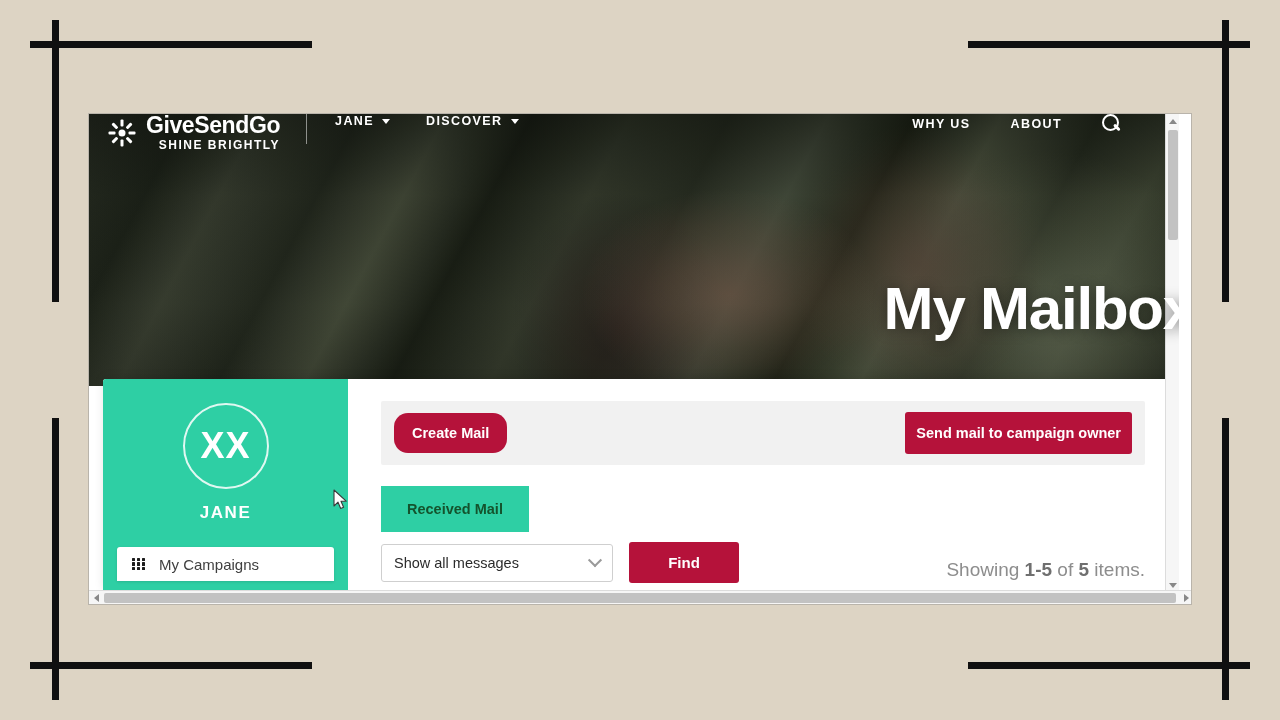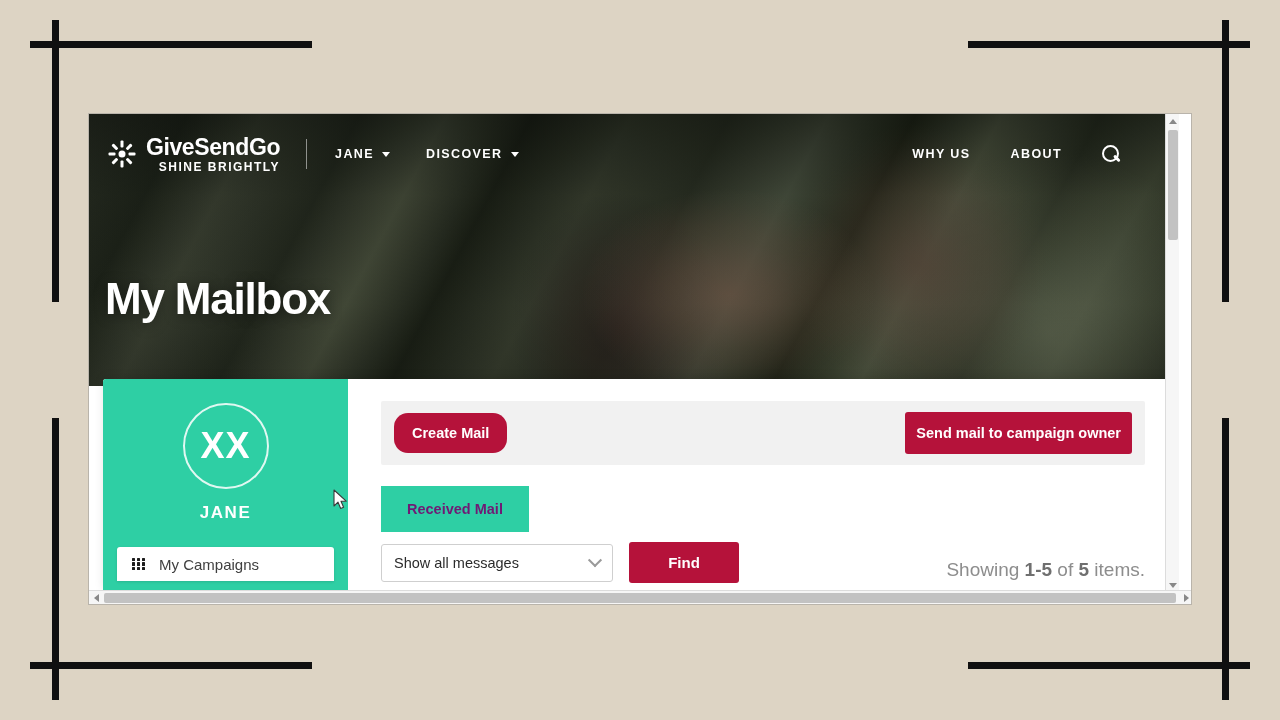--- a/index.html
+++ b/index.html
@@ -79,21 +79,21 @@
     background: linear-gradient(180deg, rgba(10,12,8,0.55) 0%, rgba(10,12,8,0.2) 30%, rgba(10,12,8,0.12) 70%, rgba(10,12,8,0.25) 100%);
   }
 
   
   .navbar {
     position: absolute;
     left: 0; top: 0;
     width: 1090px;
     height: 80px;
     display: flex;
-    align-items: center;
+    align-items: flex-start;
     padding: 0 58px 0 18px;
     z-index: 5;
   }
 
   .brand { display: flex; align-items: center; gap: 9px; }
 
   .logo-mark {
     width: 30px; height: 30px;
     position: relative;
     flex: 0 0 auto;
@@ -185,23 +185,23 @@
     transform: rotate(45deg);
     border-radius: 2px;
   }
 
   
   .hero-title {
     position: absolute;
     left: 0;
     top: 160px;
     width: 1090px;
-    text-align: left;
-    color: #fff;
-    font-size: 44px;
+    text-align: right;
+    color: #fff;
+    font-size: 60px;
     font-weight: bold;
     letter-spacing: -1.2px;
     z-index: 4;
     text-shadow: 0 2px 14px rgba(0,0,0,0.45);
     margin-left: 16px;
   }
 
   
   .card {
     position: absolute;
@@ -321,21 +321,21 @@
     align-items: flex-end;
   }
 
   .tab {
     font-size: 14.5px;
     font-weight: bold;
     padding: 15px 26px;
     cursor: pointer;
     white-space: nowrap;
   }
-  .tab-active   { background: #2ecfa4; color: #701a75; }
+  .tab-active   { background: #2ecfa4; color: #14532d; }
   .tab-inactive { background: #f1f1f1; color: #1d1d1d; }
 
   .tabs-filler { flex: 1 1 auto; height: 1px; }
 
   
   .filter-row {
     display: flex;
     align-items: center;
     gap: 16px;
     padding-top: 10px;

